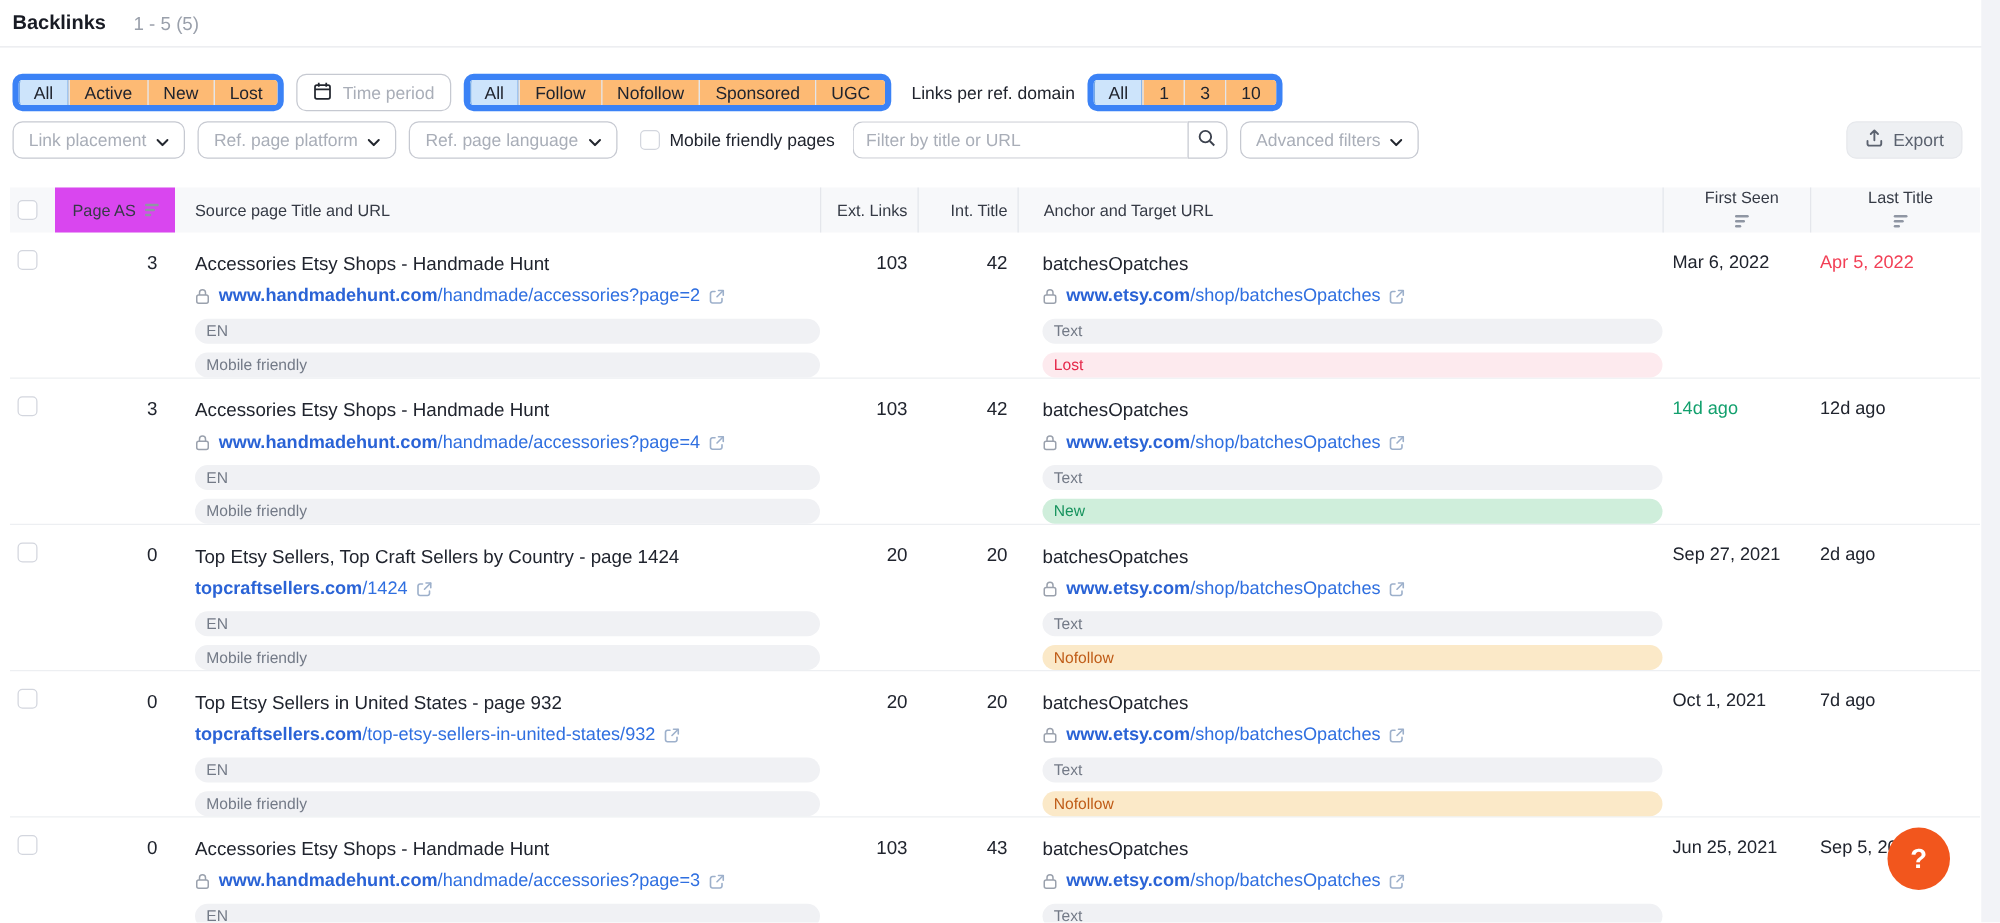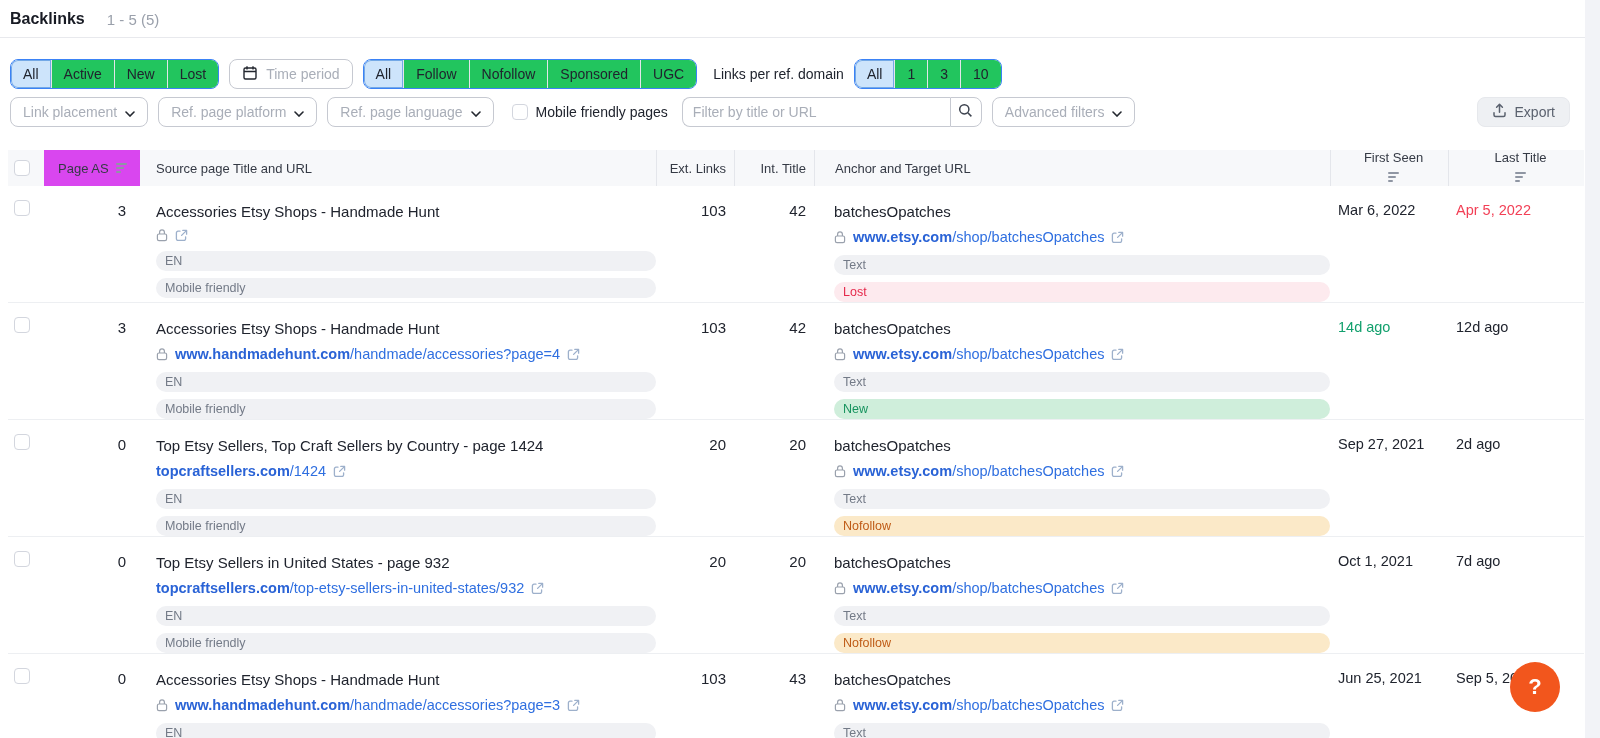--- a/index.html
+++ b/index.html
@@ -13,22 +13,22 @@
     border-bottom:1px solid #e8e9ed; }
   .titlebar h1 { font-size:16px; font-weight:700; color:#181b24; }
   .titlebar .range { font-size:15px; color:#9aa0ab; }
 
   
   .toolbar { padding:21px 0 0 10px; }
   .trow1, .trow2 { display:flex; align-items:center; }
   .trow1 { gap:10px; }
   .trow2 { gap:10px; margin-top:8px; padding-right:30px; }
 
-  .seg { display:flex; border:1px solid #3b82f6; border-radius:8px; overflow:hidden; background:#fff; height:30px;align-items:center; }
-  .seg-btn { border:none; background:#22c55e; font-family:inherit; font-size:14px; color:#20242e;
+  .seg { display:flex; border:5px solid #3b82f6; border-radius:8px; overflow:hidden; background:#fff; height:30px;align-items:center; }
+  .seg-btn { border:none; background:#fdba74; font-family:inherit; font-size:14px; color:#20242e;
     padding:0 12px; height:28px; cursor:pointer; border-left:1px solid #e3e5ea; }
   .seg-btn:first-child { border-left:none; }
   .seg-btn.active { background:#cde4fb; box-shadow:inset 0 0 0 1px #74a9e6; border-radius:7px 0 0 7px; }
 
   .pill-btn { display:flex; align-items:center; gap:8px; height:30px; padding:0 12px;
     border:1px solid #c6c9d1; border-radius:8px; background:#fff; font-family:inherit; font-size:14px; cursor:pointer; }
   .muted { color:#a9aeb8; }
   .tb-label { font-size:14px; color:#20242e; margin-left:6px; }
 
   .checkbox { display:inline-block; width:16px; height:16px; border:1px solid #d3d6de; border-radius:4px; background:#fff; flex:none; }
@@ -237,20 +237,21 @@
       <div class="cell-pageas">3</div>
       <div class="cell-source">
         <div class="row-title">Accessories Etsy Shops - Handmade Hunt</div>
         <div class="url-line">
           <span class="lock-icon">
             <svg width="12" height="14" viewBox="0 0 12 14" fill="none" stroke="#9aa1ad" stroke-width="1.2">
                   <rect x="1.4" y="6" width="9.2" height="6.6" rx="1.6"></rect>
                   <path d="M3.6 6V4.2a2.4 2.4 0 0 1 4.8 0V6"></path>
                 </svg>
           </span>
+          <a class="url-link"><span class="dom">www.handmadehunt.com</span><span>/handmade/accessories?page=2</span></a>
           <span class="ext-icon">
             <svg width="13" height="13" viewBox="0 0 13 13" fill="none" stroke="#9db0cb" stroke-width="1.3" stroke-linecap="round" stroke-linejoin="round">
                   <path d="M5 2.2H3A1.6 1.6 0 0 0 1.4 3.8v6A1.6 1.6 0 0 0 3 11.4h6a1.6 1.6 0 0 0 1.6-1.6V7.8"></path>
                   <path d="M7.8 1.4h3.8v3.8"></path>
                   <path d="M11.4 1.6L6.6 6.4"></path>
                 </svg>
           </span>
         </div>
         <div class="tags-line">
               <span class="badge gray">EN</span>

